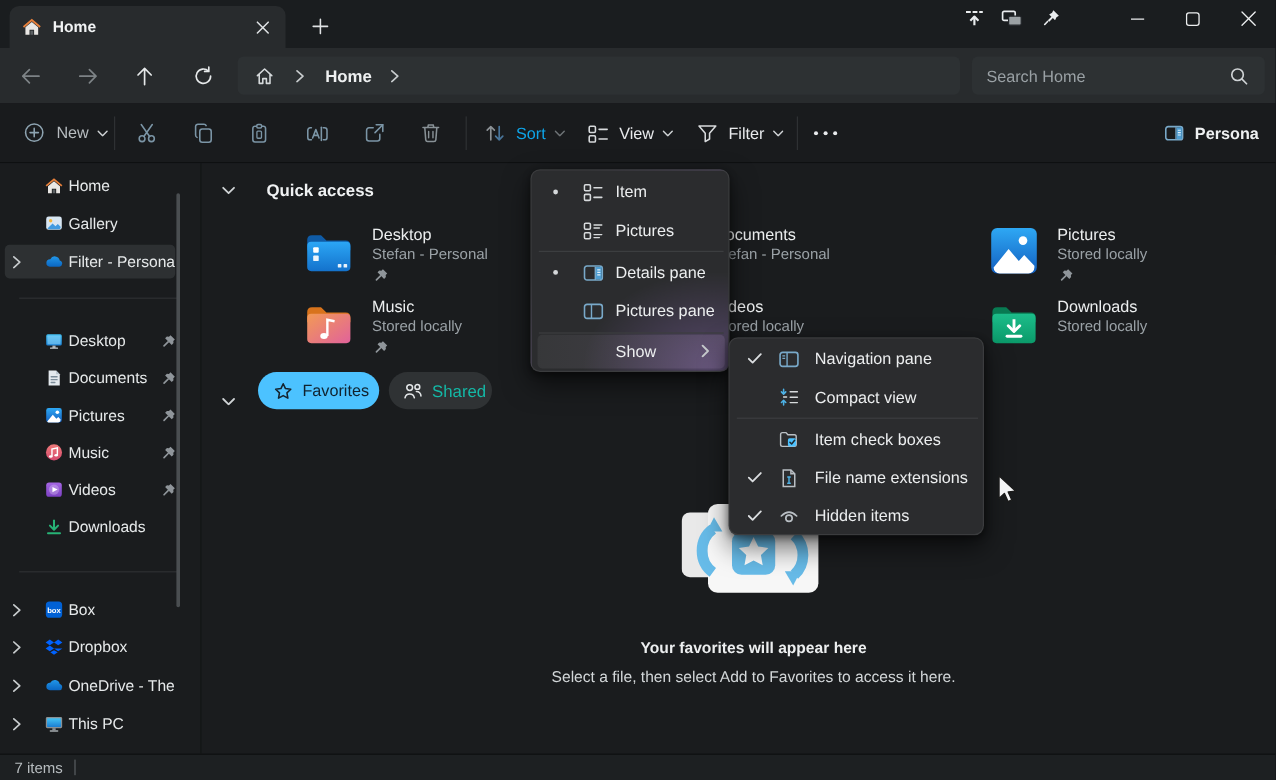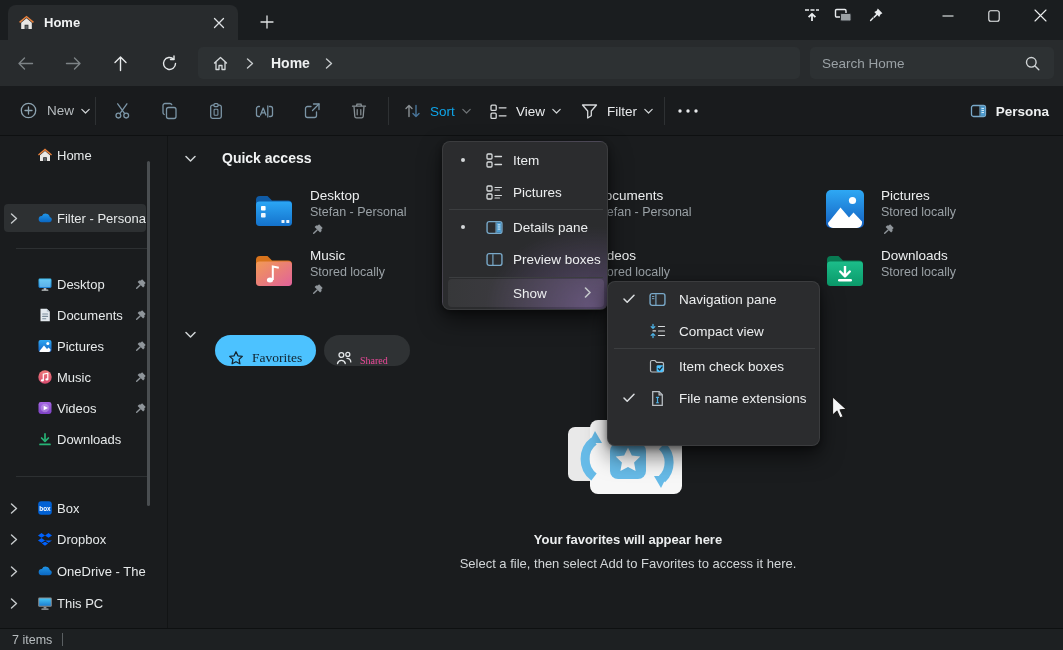--- a/index.html
+++ b/index.html
@@ -64,26 +64,26 @@
 
   
   #content { left:168px; top:136px; width:895px; height:492px; background:#1a1c1e; }
   .section-chev { position:absolute; width:16px; height:16px; display:flex; align-items:center; justify-content:center; }
   #qa-title { position:absolute; left:54px; top:14px; font-size:14px; font-weight:700; color:#f0f2f3; }
   .tile { position:absolute; width:270px; height:46px; }
   .tile .t-icon { position:absolute; left:0; top:0; }
   .tile .t-name { position:absolute; left:58px; top:1px; font-size:13.5px; color:#eceeef; }
   .tile .t-detail { position:absolute; left:58px; top:18px; font-size:12.5px; color:#9aa1a6; }
   .tile .t-pin { position:absolute; left:60px; top:36px; }
-  .pill { position:absolute; top:199px; height:31px; border-radius:16px; display:flex; align-items:flex-end;font-family:Liberation Serif, serif; }
+  .pill { position:absolute; top:174px; height:31px; border-radius:16px; display:flex; align-items:center; }
   #pill-favorites { left:47px; width:101px; background:#4cc2ff; }
   #pill-favorites .p-label { margin-left:8px; font-size:13.5px; font-weight:400; color:#10222e; }
   #pill-favorites .p-icon { margin-left:13px; }
   #pill-shared { left:156px; width:86px; background:#2f3234; }
-  #pill-shared .p-label { margin-left:8px; font-size:10px; color:#ec4899; }
+  #pill-shared .p-label { margin-left:8px; font-size:14px; color:#14b8a6; }
   #pill-shared .p-icon { margin-left:12px; }
   #empty-state { position:absolute; left:0; top:396px; width:920px; text-align:center; }
   #empty-title { font-size:13px; font-weight:700; color:#eceeef; }
   #empty-subtitle { margin-top:9px; font-size:13px; color:#d2d6d8; }
   #illustration { position:absolute; left:400px; top:279px; width:120px; height:82px; }
 
   
   #statusbar { left:0; top:628px; width:1063px; height:22px; background:#1d2022; border-top:1px solid #0e1011; display:flex; align-items:center; }
   #status-count { margin-left:12px; font-size:12.5px; color:#b7bcbf; }
   #status-div { margin-left:10px; width:1px; height:13px; background:#5a5f62; }
@@ -509,20 +509,26 @@
     </div>
   </div>
 
   <div id="sidebar" class="abs">
     <div class="sb-item" style="top:5px">
       <svg class="sb-icon" width="16" height="16" viewBox="0 0 16 16">
           <use href="#ico-home-color"></use>
         </svg>
       <span class="sb-label">Home</span>
     </div>
+    <div class="sb-item" style="top:36px">
+      <svg class="sb-icon" width="16" height="16" viewBox="0 0 16 16">
+          <use href="#ico-gallery"></use>
+        </svg>
+      <span class="sb-label">Gallery</span>
+    </div>
     <div class="sb-item sel" style="top:68px">
       <svg class="sb-icon" width="16" height="16" viewBox="0 0 16 16">
           <use href="#ico-onedrive"></use>
         </svg>
       <span class="sb-label">Filter - Persona</span>
     </div>
     <div class="sb-chev" style="top:68px">
       <svg width="8" height="11" viewBox="0 0 8 11">
           <path d="M1.5 1 L6.5 5.5 L1.5 10" fill="none" stroke="#c7cbcd" stroke-width="1.4" stroke-linecap="round" stroke-linejoin="round"></path>
         </svg>
@@ -756,21 +762,21 @@
       <div class="mi-bullet"></div>
       <svg class="mi-icon" width="17" height="17" viewBox="0 0 16 16">
           <use href="#ico-pane-right"></use>
         </svg>
       <span class="mi-label">Details pane</span>
     </div>
     <div class="menu-item" style="top:103px">
       <svg class="mi-icon" width="17" height="17" viewBox="0 0 16 16">
           <use href="#ico-pane-left"></use>
         </svg>
-      <span class="mi-label">Preview boxes</span>
+      <span class="mi-label">Pictures pane</span>
     </div>
     <div class="menu-sep" style="top:135px"></div>
     <div class="menu-item hl" style="top:137px">
       <span class="mi-label">Show</span>
       <svg class="mi-chevron" width="8" height="11" viewBox="0 0 8 11">
           <use href="#ico-chev-right"></use>
         </svg>
     </div>
   </div>
 
@@ -799,20 +805,29 @@
     </div>
     <div class="menu-item" style="top:102px">
       <svg class="smi-check" width="12" height="11" viewBox="0 0 12 11">
           <use href="#ico-check"></use>
         </svg>
       <svg class="smi-icon" width="17" height="17" viewBox="0 0 16 16">
           <use href="#ico-extensions"></use>
         </svg>
       <span class="smi-label">File name extensions</span>
     </div>
+    <div class="menu-item" style="top:134px">
+      <svg class="smi-check" width="12" height="11" viewBox="0 0 12 11">
+          <use href="#ico-check"></use>
+        </svg>
+      <svg class="smi-icon" width="17" height="17" viewBox="0 0 16 16">
+          <use href="#ico-hidden"></use>
+        </svg>
+      <span class="smi-label">Hidden items</span>
+    </div>
   </div>
 
   <div id="cursor" class="abs">
     <svg width="20" height="28" viewBox="0 0 20 28">
       <path d="M1.5 1.5 L1.5 20.5 L6 16.2 L9 23 L12.2 21.6 L9.2 14.9 L15.5 14.3 Z" fill="#f4f5f6" stroke="#1b1b1b" stroke-width="1.2" stroke-linejoin="round"></path>
     </svg>
   </div>
 
 </div>
 

